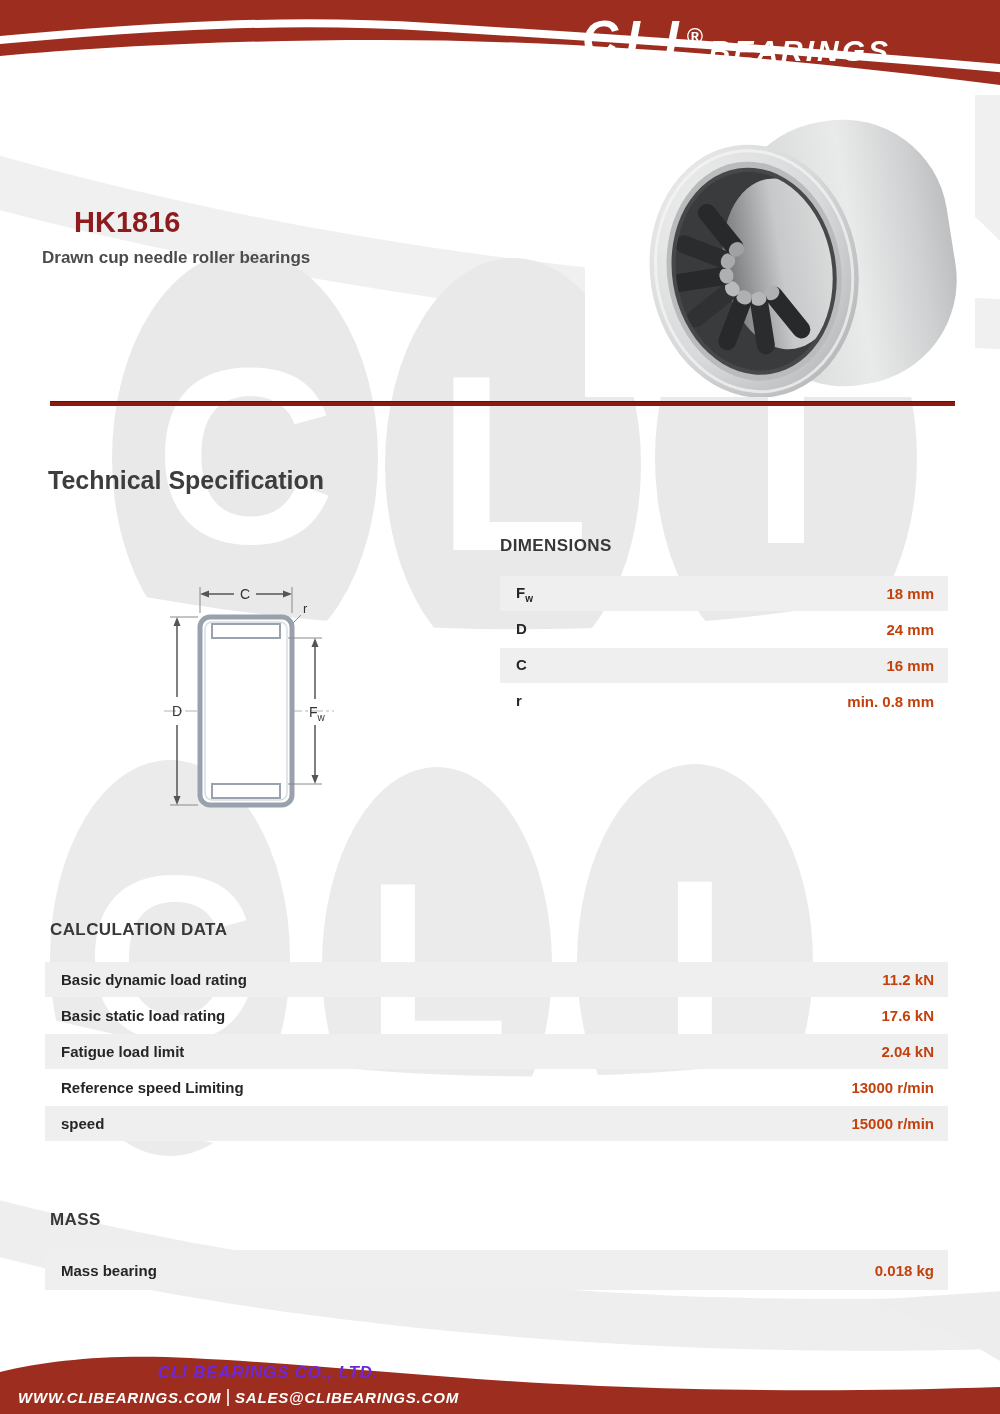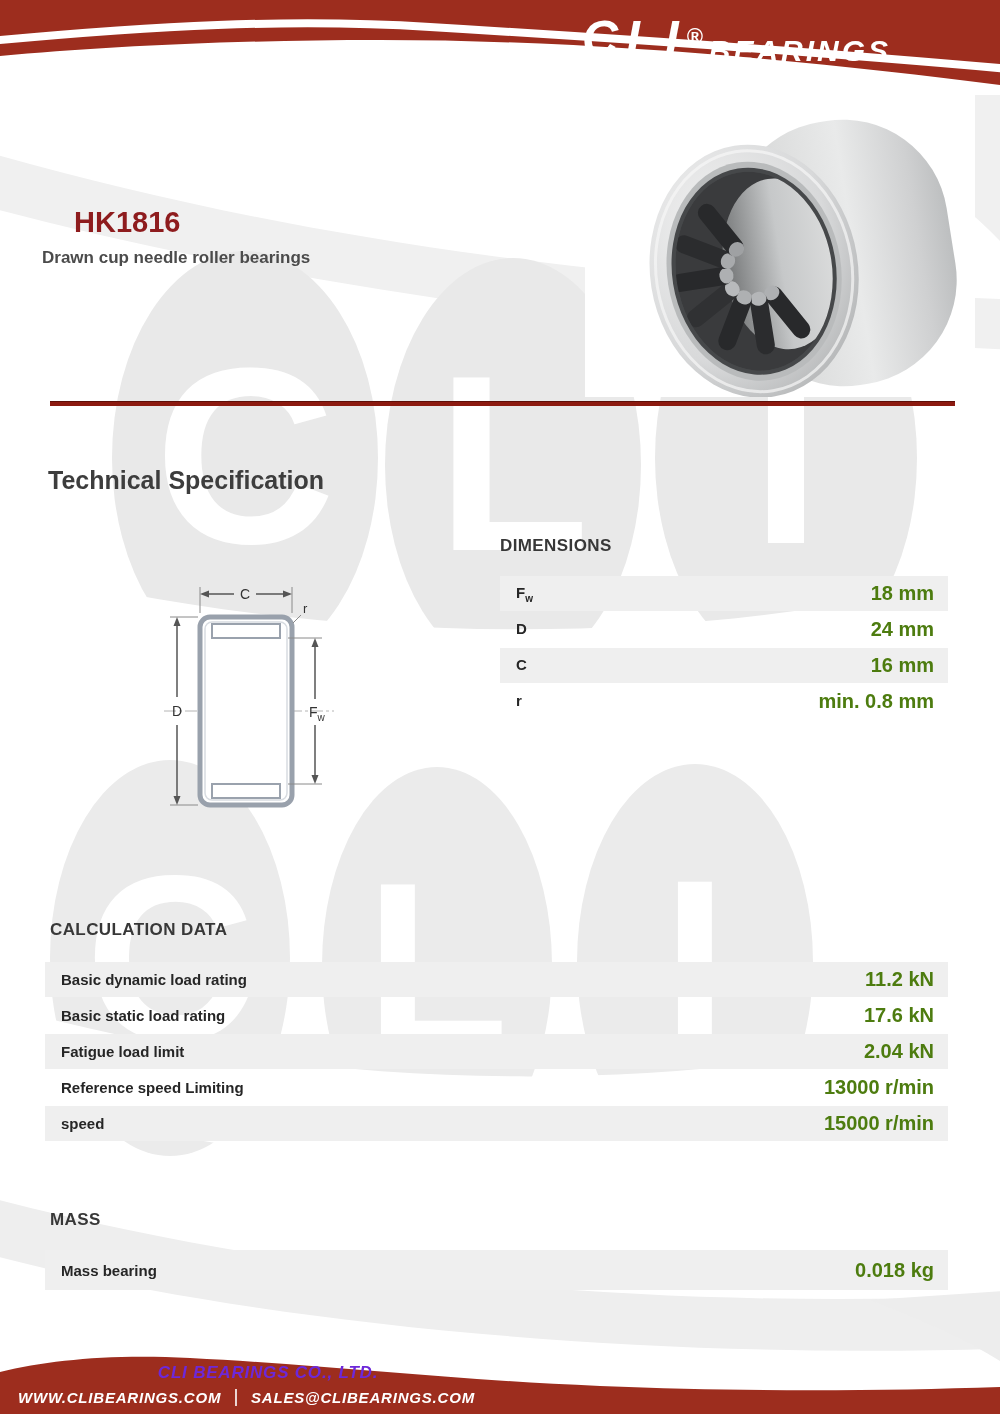--- a/index.html
+++ b/index.html
@@ -34,30 +34,30 @@
   .data-table{position:absolute;}
   .dims{left:500px;top:576px;width:448px;}
   .calc{left:45px;top:962px;width:903px;}
   .mass{left:45px;top:1250px;width:903px;}
   .row{display:flex;justify-content:space-between;align-items:center;height:35px;
        margin-bottom:1px;padding:0 14px 0 16px;box-sizing:border-box;}
   .mass .row{height:40px;}
   .row:nth-of-type(odd){background:#efefef;}
   .row .label{font-size:15px;font-weight:bold;color:#262626;}
   .row .label sub{font-size:10px;}
-  .row .value{font-size:20px;font-weight:bold;color:#4d7c0f;}
+  .row .value{font-size:15px;font-weight:bold;color:#c2410c;}
 
   
   .photo{position:absolute;left:585px;top:92px;z-index:1;}
   .drawing{position:absolute;left:162px;top:575px;z-index:1;}
 
   
   .footer-co{position:absolute;left:108px;top:1363px;width:320px;text-align:center;z-index:3;
       color:#6d28d9;font-style:italic;font-weight:bold;font-size:17px;letter-spacing:.8px;white-space:nowrap;}
-  .footer-links{position:absolute;left:18px;top:1386px;z-index:3;display:flex;align-items:center;gap:12px;
+  .footer-links{position:absolute;left:18px;top:1386px;z-index:3;display:flex;align-items:center;gap:4px;
       color:#fff;font-style:italic;font-weight:bold;font-size:15px;letter-spacing:.8px;white-space:nowrap;}
   .footer-links .sep{font-weight:normal;font-size:19px;position:relative;top:-1px;}
 </style>
 </head>
 <body>
 
 <div class="page">
 
   <svg class="layer wm" width="1000" height="1414" viewBox="0 0 1000 1414" aria-hidden="true">
     <path d="M-20,150 C260,230 560,280 1020,300 L1020,350 C620,335 280,285 -20,205 Z" fill="#f0f0f0"></path>

